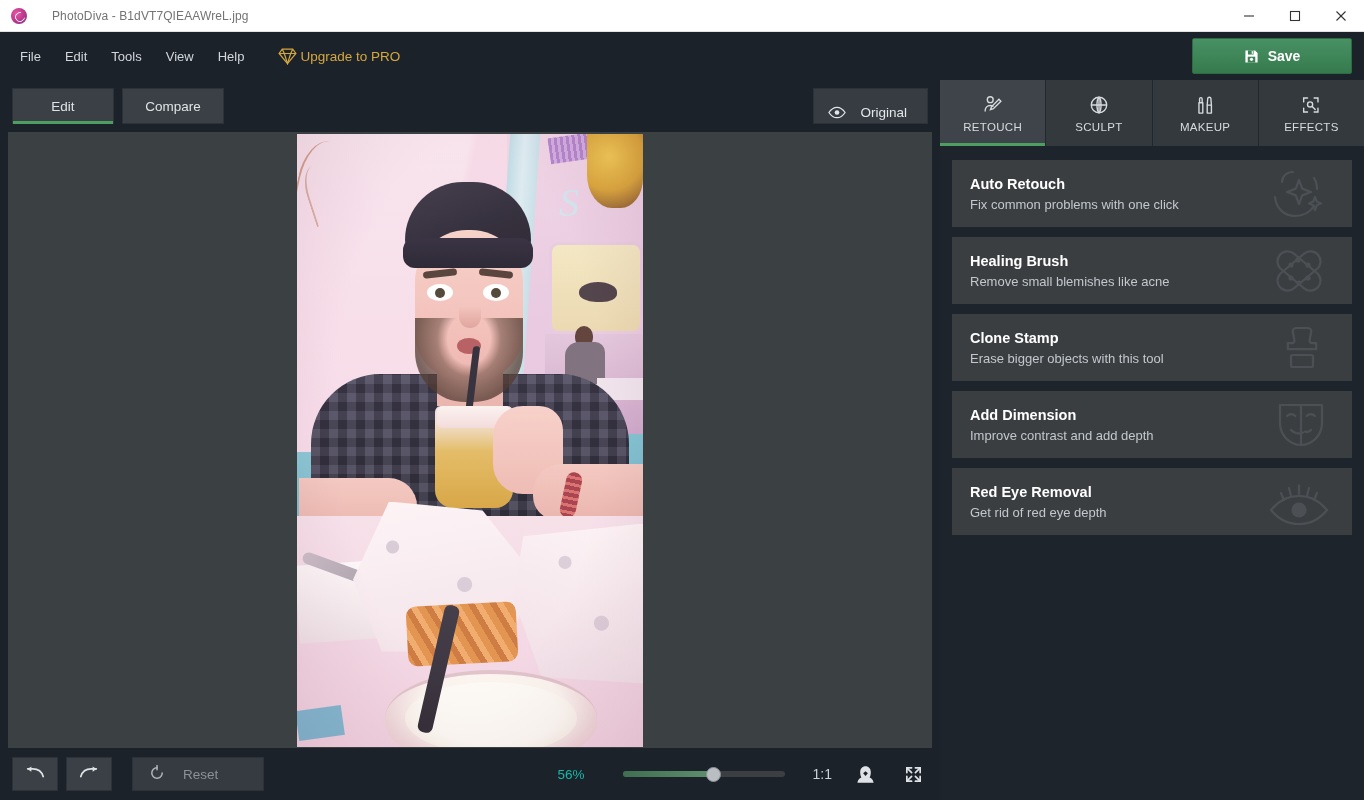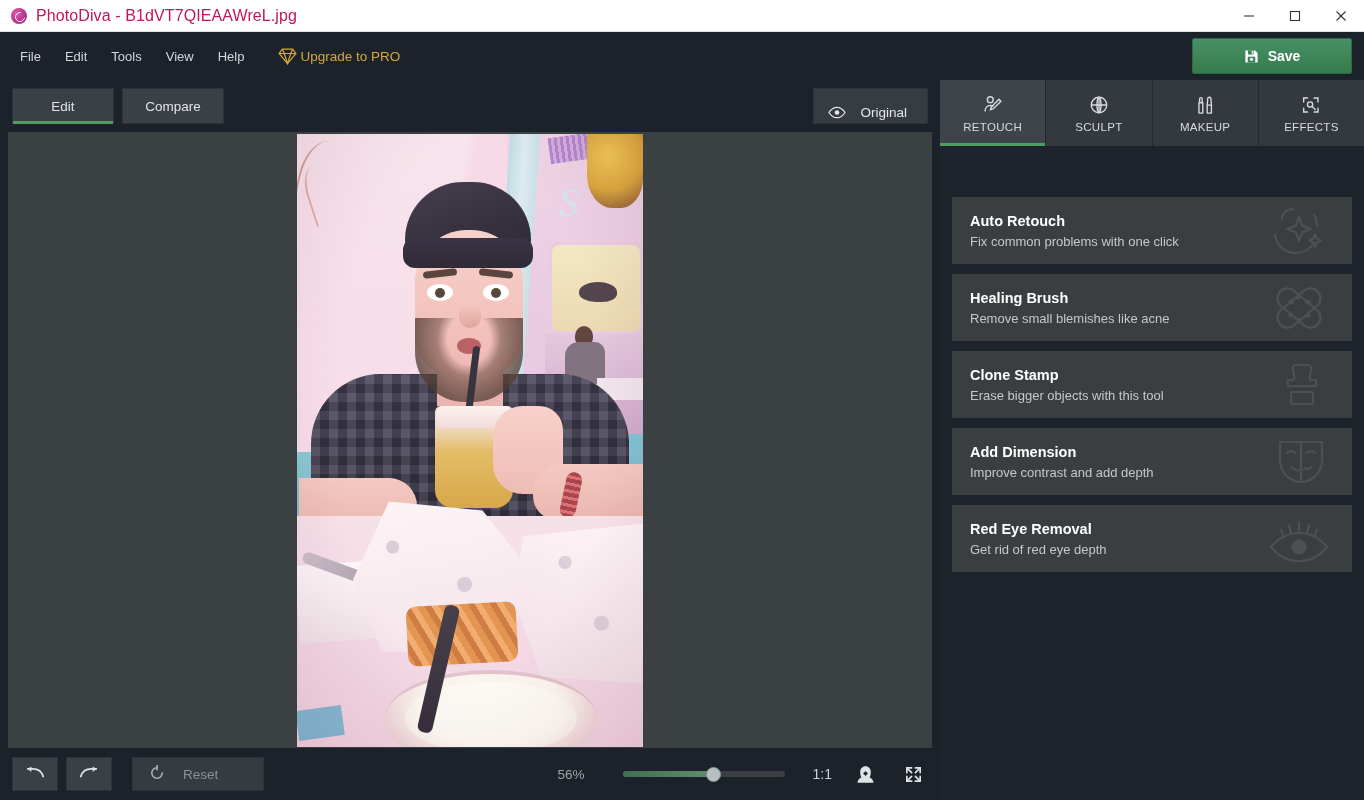--- a/index.html
+++ b/index.html
@@ -23,22 +23,23 @@
     position: relative; flex: none;
   }
   .titlebar-app-icon::after {
     content: ""; position: absolute; left: 4px; top: 4px;
     width: 8px; height: 8px; border-radius: 50%;
     border: 1.6px solid #ffffff;
     border-right-color: transparent;
     transform: rotate(-35deg);
   }
   .titlebar-title {
-    font-size: 16px; color: #be185d; letter-spacing: .1px;
+    font-size: 12px; color: #737373; letter-spacing: .1px;
     white-space: nowrap;
+    margin-left: 16px;
   }
   .titlebar-spacer { flex: 1; }
   .win-btn {
     width: 46px; height: 32px; display: flex;
     align-items: center; justify-content: center;
     color: #333; font-size: 13px;
   }
   .win-btn svg { display: block; }
 
   
@@ -358,21 +359,21 @@
     color: #dfe3e6;
   }
   .icon-btn + .icon-btn { margin-left: 8px; }
   .reset-btn {
     height: 34px; width: 132px; margin-left: 20px;
     background: #363b41; border: 1px solid #2c3238;
     display: flex; align-items: center; gap: 18px; padding-left: 16px;
     color: #8b9198; font-size: 13.5px;
   }
   .bottom-spacer { flex: 1; }
-  .zoom-pct { color: #a3a3a3; font-size: 13.5px; width: 46px; text-align: right; }
+  .zoom-pct { color: #14b8a6; font-size: 13.5px; width: 46px; text-align: right; }
   .slider {
     width: 162px; height: 6px; margin-left: 38px;
     background: #3c3f41; border-radius: 3px; position: relative;
   }
   .slider-fill {
     position: absolute; left: 0; top: 0; height: 6px; width: 56%;
     background: linear-gradient(90deg,#3f6f50 0%, #5f8f6d 100%);
     border-radius: 3px;
   }
   .slider-knob {
@@ -384,21 +385,21 @@
   .one-to-one { color: #ccd1d6; font-size: 14px; margin-left: 28px; }
   .bot-icon {
     width: 30px; height: 30px; margin-left: 18px;
     display: flex; align-items: center; justify-content: center;
     color: #dfe3e6;
   }
 
   
   .right-pane {
     width: 424px; background: #1e242c;
-    display: flex; flex-direction: column; gap: 37px;
+    display: flex; flex-direction: column;
   }
   .tabs { display: flex; height: 66px; background: #1e242c; }
   .tab {
     flex: 1; background: #34393e;
     border-left: 1px solid #22282f;
     display: flex; flex-direction: column;
     align-items: center; justify-content: center; gap: 5px;
     position: relative;
     color: #d7dbdf;
   }

